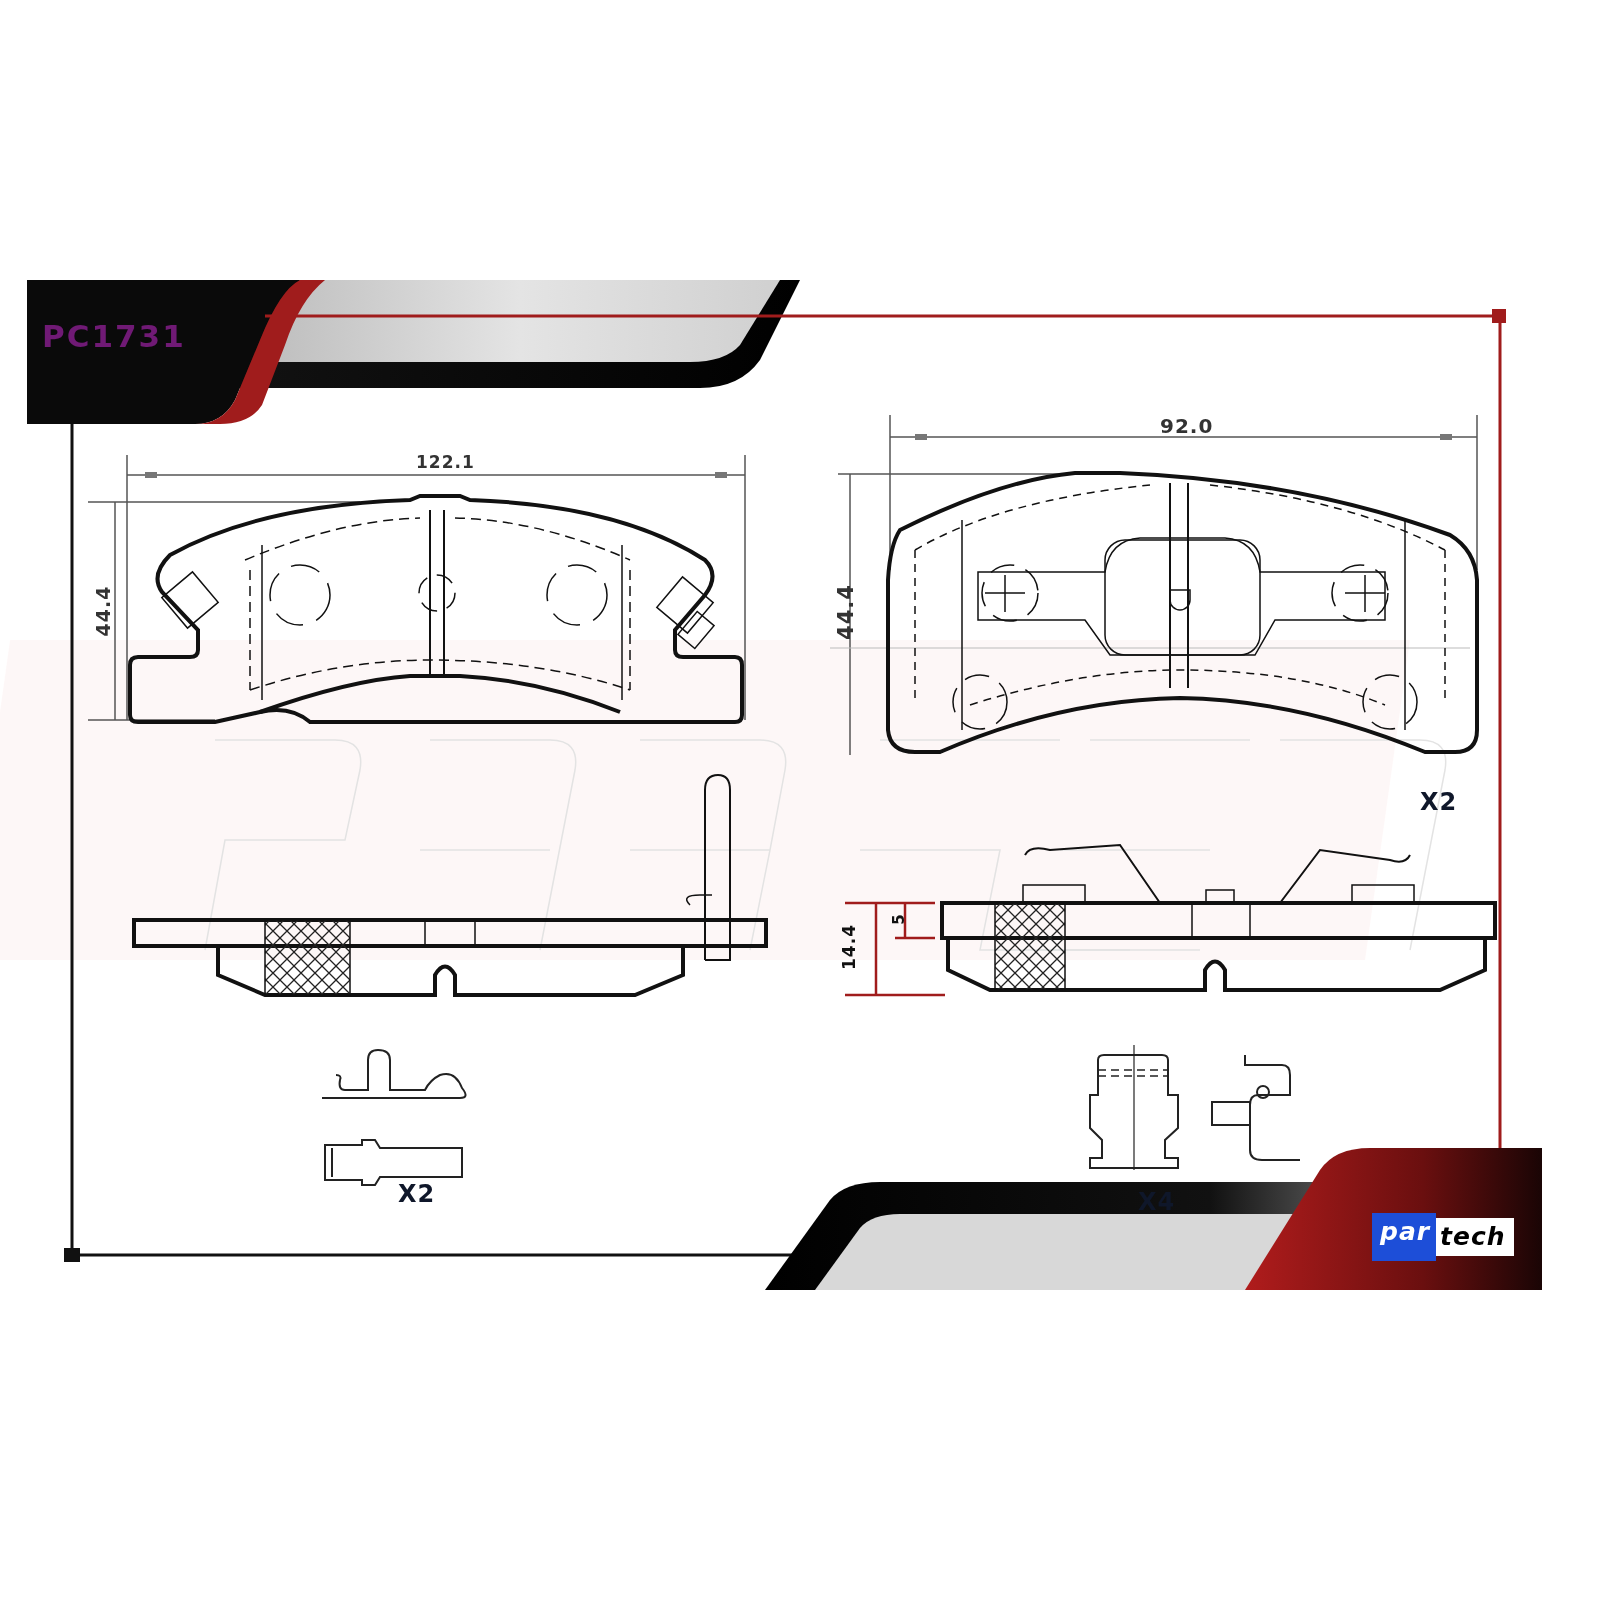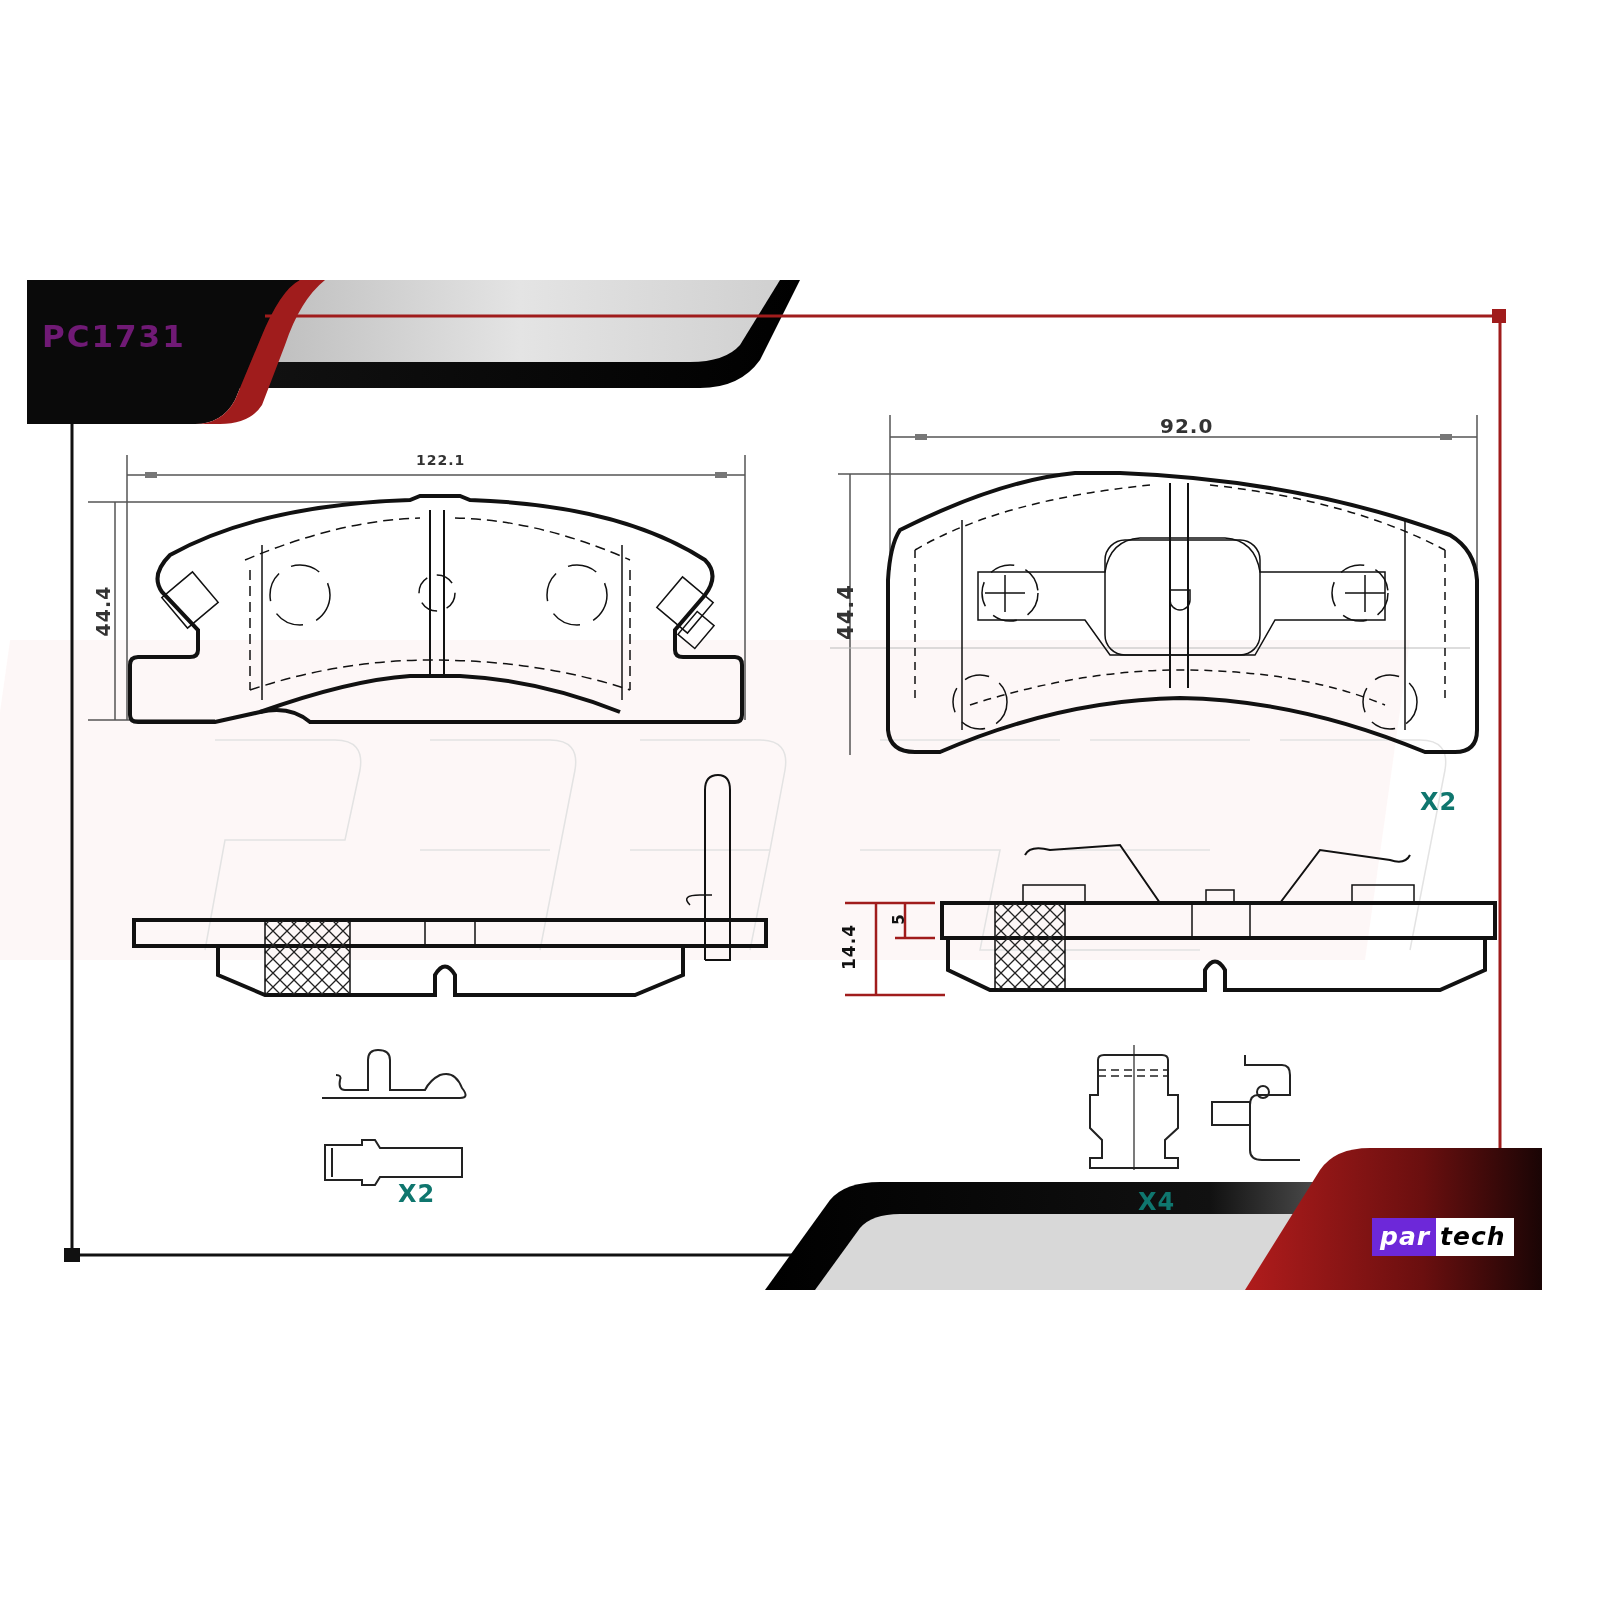--- a/index.html
+++ b/index.html
@@ -1,23 +1,23 @@
 <!DOCTYPE html>
 <html><head>
 <meta charset="utf-8">
 <style>
   html,body{margin:0;padding:0;background:#fff;}
   body{width:1600px;height:1600px;position:relative;overflow:hidden;font-family:"DejaVu Sans",sans-serif;}
   svg{position:absolute;left:0;top:0;}
   .abs{position:absolute;}
   .code{left:42px;top:318px;color:#701a75;font-family:"DejaVu Sans",sans-serif;font-weight:bold;font-size:31px;letter-spacing:2px;}
-  .dim{font-family:"DejaVu Sans",sans-serif;font-weight:bold;font-size:14px;color:#333;letter-spacing:1px;}
-  .qty{font-family:"DejaVu Sans",sans-serif;font-weight:bold;font-size:24px;color:#0f766e;letter-spacing:1px;}
+  .dim{font-family:"DejaVu Sans",sans-serif;font-weight:bold;font-size:17px;color:#333;letter-spacing:1px;}
+  .qty{font-family:"DejaVu Sans",sans-serif;font-weight:bold;font-size:24px;color:#0f172a;letter-spacing:1px;}
   .logo{left:1372px;top:1218px;width:170px;height:38px;display:flex;align-items:center;}
-  .logo .a{background:#6d28d9;color:#fff;font-weight:bold;font-style:italic;font-size:25px;padding:2px 6px 2px 8px;height:34px;line-height:34px;letter-spacing:1px;text-align:right;}
+  .logo .a{background:#1d4ed8;color:#fff;font-weight:bold;font-style:italic;font-size:25px;padding:2px 6px 12px 8px;height:34px;line-height:34px;letter-spacing:1px;text-align:right;}
   .logo .b{background:#fff;color:#000000;font-weight:bold;font-style:italic;font-size:25px;padding:2px 8px 2px 4px;height:34px;line-height:34px;letter-spacing:1px;}
   .rot{transform-origin:center center;}
 </style>
 </head>
 <body>
 
 <svg width="1600" height="1600" viewBox="0 0 1600 1600">
   <defs>
     <linearGradient id="topGray" x1="0" x2="1" y1="0" y2="0">
       <stop offset="0" stop-color="#bdbdbd"></stop>

